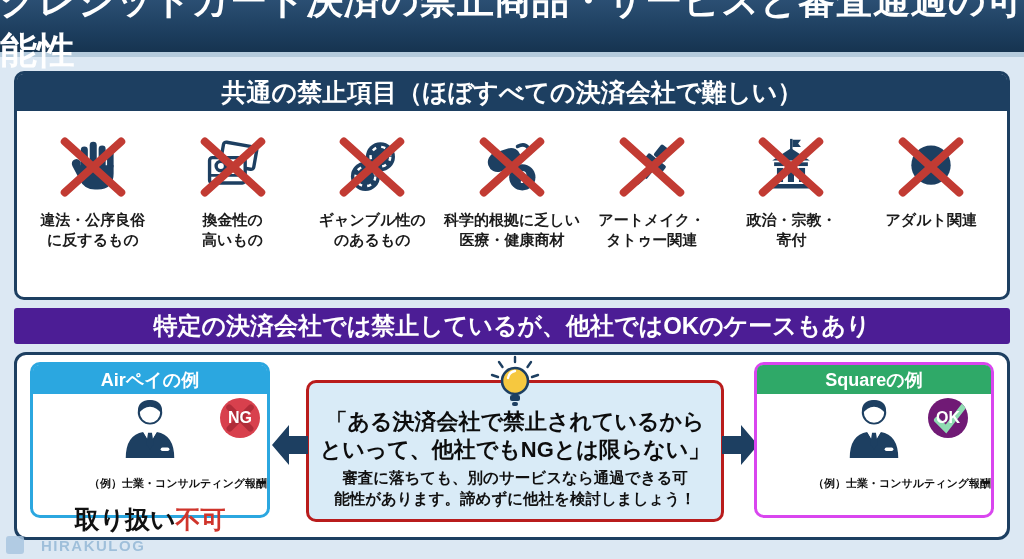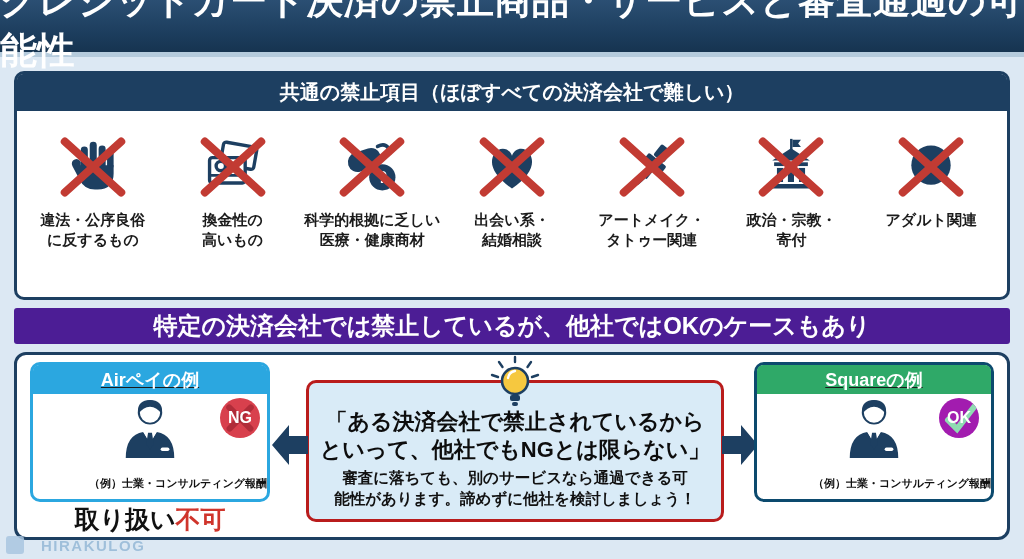--- a/index.html
+++ b/index.html
@@ -9,57 +9,57 @@
   
   .title-bar{position:absolute;top:0;left:0;width:100%;height:52px;
     background:linear-gradient(180deg,#2b4f73 0%,#1c3d5d 65%,#163450 100%);
     border-bottom:5px solid #b5cbdc;display:flex;align-items:center;justify-content:center;
     color:#fff;font-size:37px;font-weight:bold;letter-spacing:.5px;}
 
   
   .card1{position:absolute;left:14px;top:71px;width:996px;height:229px;box-sizing:border-box;
     background:#fff;border:3px solid #1d3f61;border-radius:10px;}
   .card1-header{height:37px;background:#1d3f61;border-radius:6px 6px 0 0;color:#fff;
-    display:flex;align-items:center;justify-content:center;font-size:20px;font-weight:bold;}
+    display:flex;align-items:center;justify-content:center;font-size:25px;font-weight:bold;}
   .items{display:flex;margin-top:22px;padding:0 6px;}
   .p-item{flex:1;display:flex;flex-direction:column;align-items:center;min-width:0;}
   .icon-box{position:relative;width:74px;height:68px;display:flex;align-items:center;justify-content:center;color:#1d3f61;}
   .icon-box svg.glyph{width:60px;height:60px;}
   .cross{position:absolute;inset:0;pointer-events:none;}
   .cross::before,.cross::after{content:"";position:absolute;left:-5px;right:-5px;top:50%;height:8px;
     margin-top:-4px;background:#c23b33;border-radius:4px;}
   .cross::before{transform:rotate(42deg);}
   .cross::after{transform:rotate(-42deg);}
   .p-label{margin-top:9px;font-weight:bold;font-size:15px;line-height:1.35;text-align:center;white-space:nowrap;}
 
   
   .banner2{position:absolute;left:14px;right:14px;top:308px;height:36px;background:#4c1d95;border-radius:3px;
     color:#fff;display:flex;align-items:center;justify-content:center;font-size:24px;font-weight:bold;}
 
   
   .bottom-card{position:absolute;left:14px;top:352px;width:996px;height:188px;box-sizing:border-box;
     background:#fff;border:3px solid #1d3f61;border-radius:12px;}
-  .example-card{position:absolute;top:7px;width:240px;height:140px;box-sizing:border-box;background:#fff;border-radius:10px;text-decoration:underline;}
+  .example-card{position:absolute;top:7px;width:240px;height:156px;box-sizing:border-box;background:#fff;border-radius:10px;}
   .example-card.air{left:13px;border:3px solid #2ba7e0;}
-  .example-card.sq{right:13px;border:3px solid #0c4a6e;}
+  .example-card.sq{right:13px;border:3px solid #d946ef;}
   .ex-header{height:29px;display:flex;align-items:center;justify-content:center;color:#fff;
     font-weight:bold;font-size:18px;border-radius:6px 6px 0 0;}
   .air .ex-header{background:#2ba7e0;}
   .sq .ex-header{background:#2fa968;}
   .ex-body{position:relative;height:101px;}
   .person{position:absolute;left:50%;top:2px;transform:translateX(-50%);width:74px;height:64px;}
   .ex-caption{position:absolute;bottom:4px;width:100%;text-align:right;font-weight:bold;font-size:11px;color:#111;white-space:nowrap;}
   .badge{position:absolute;top:4px;width:40px;height:40px;border-radius:50%;display:flex;align-items:center;
     justify-content:center;font-weight:bold;font-size:16px;color:#fff;}
   .badge span{position:relative;z-index:2;}
   .badge-ng{right:7px;background:#d8404d;overflow:hidden;justify-content:center;}
   .badge-ng::before,.badge-ng::after{content:"";position:absolute;width:36px;height:5.5px;border-radius:3px;background:rgba(135,23,38,.5);}
   .badge-ng::before{transform:rotate(45deg);}
   .badge-ng::after{transform:rotate(-45deg);}
-  .badge-ok{right:12px;background:#a21caf;overflow:hidden;}
+  .badge-ok{right:23px;background:#701a75;overflow:hidden;}
   .ok-check{position:absolute;inset:0;z-index:1;}
   .result{position:absolute;top:148px;width:240px;text-align:center;font-size:25px;font-weight:bold;color:#111;white-space:nowrap;}
   .result.air-res{left:13px;}
   .result.sq-res{right:13px;}
   .res-ng{color:#cf342b;}
   .res-ok{color:#2fa968;}
 
   .center-box{position:absolute;left:289px;width:418px;top:25px;height:142px;box-sizing:border-box;
     background:#d9ebf7;border:3px solid #b91c1c;border-radius:10px;text-align:center;}
   .quote{padding-top:25px;font-size:22px;font-weight:bold;line-height:1.26;color:#0d0d0d;white-space:nowrap;}
@@ -119,51 +119,54 @@
             </g>
           </svg>
           <span class="cross"></span>
         </div>
         <div class="p-label">
           <div>換金性の</div>
             <div>高いもの</div>
         </div>
       </div>
 
+      <div class="p-item">
+        <div class="icon-box">
+          <svg class="glyph" viewBox="0 0 64 64">
+            <circle cx="41" cy="21" r="15.5" fill="currentColor"></circle>
+            <circle cx="25" cy="42" r="15.5" fill="currentColor"></circle>
+            <circle cx="41" cy="21" r="10.5" fill="none" stroke="#fff" stroke-width="2.6" stroke-dasharray="4.5 5.5"></circle>
+            <circle cx="25" cy="42" r="10.5" fill="none" stroke="#fff" stroke-width="2.6" stroke-dasharray="4.5 5.5"></circle>
+          </svg>
+          <span class="cross"></span>
+        </div>
+        <div class="p-label">
+          <div>ギャンブル性の</div>
+            <div>のあるもの</div>
+        </div>
+      </div>
 
       <div class="p-item">
         <div class="icon-box">
           <svg class="glyph" viewBox="0 0 64 64">
             <g fill="currentColor">
               <rect x="6" y="14" width="36" height="21" rx="10.5" transform="rotate(-18 24 25)"></rect>
               <circle cx="43" cy="43" r="14"></circle>
             </g>
             <path d="M38 10 q11 -5 13 7" fill="none" stroke="currentColor" stroke-width="4" stroke-linecap="round"></path>
             <text x="43" y="49" font-size="17" font-weight="bold" fill="#fff" text-anchor="middle">?</text>
           </svg>
           <span class="cross"></span>
         </div>
         <div class="p-label">
           <div>科学的根拠に乏しい</div>
             <div>医療・健康商材</div>
         </div>
       </div>
 
-      <div class="p-item">
-        <div class="icon-box">
-          <svg class="glyph" viewBox="0 0 64 64">
-            <path fill="currentColor" d="M32 55 C12 41 7 28 13 18 C18 10 29 11 32 20 C35 11 46 10 51 18 C57 28 52 41 32 55 Z"></path>
-          </svg>
-          <span class="cross"></span>
-        </div>
-        <div class="p-label">
-          <div>出会い系・</div>
-            <div>結婚相談</div>
-        </div>
-      </div>
 
       <div class="p-item">
         <div class="icon-box">
           <svg class="glyph" viewBox="0 0 64 64">
             <g transform="rotate(38 32 32)" fill="currentColor">
               <rect x="25" y="6" width="14" height="15" rx="2"></rect>
               <rect x="20" y="22" width="24" height="9" rx="2"></rect>
               <rect x="28.5" y="31" width="7" height="15" rx="1.5"></rect>
               <path d="M30 46 h4 l-2 11 z"></path>
             </g>

